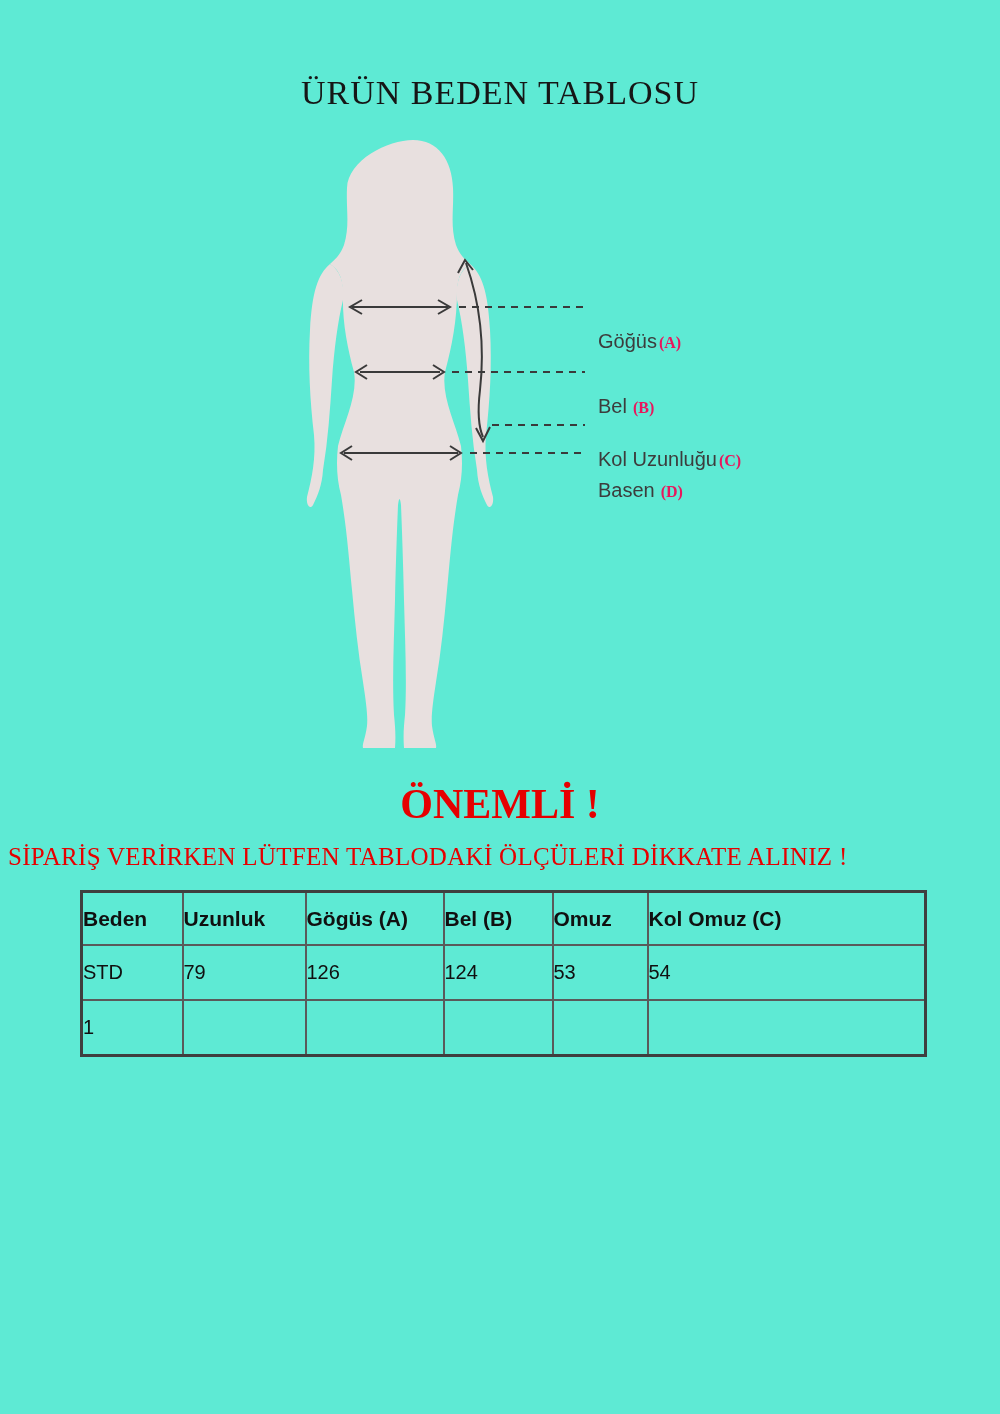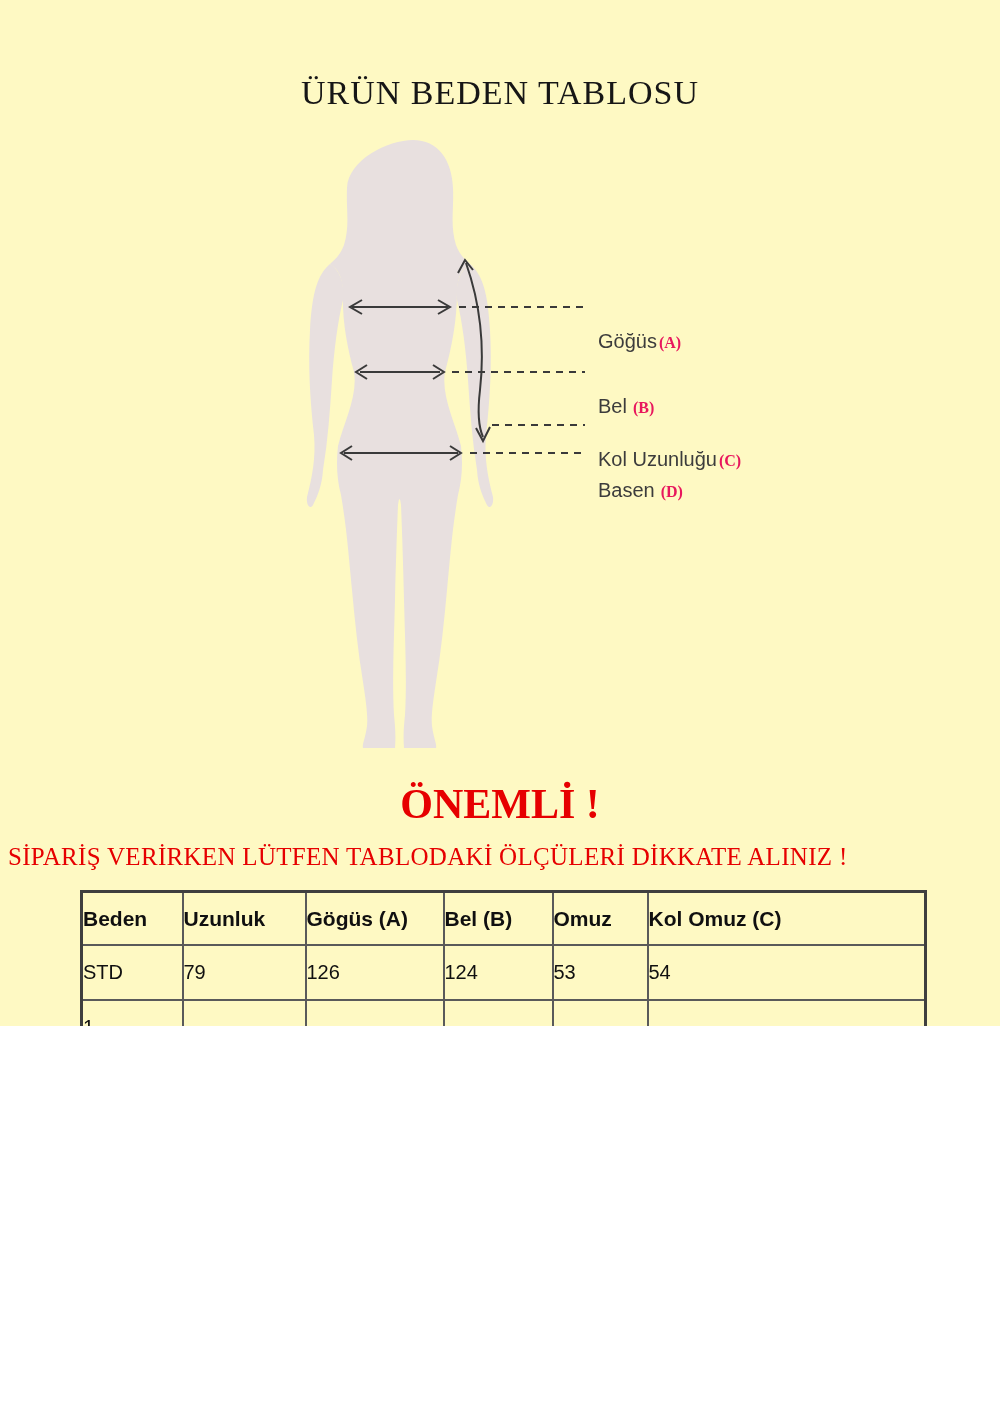--- a/index.html
+++ b/index.html
@@ -1,16 +1,16 @@
 <!DOCTYPE html>
 <html><head>
 <meta charset="utf-8">
 <style>
   html,body{margin:0;padding:0;background:#ffffff;}
-  .page{position:relative;width:1000px;height:1026px;background:#fef9c3;overflow:hidden;
+  .page{position:relative;width:1000px;height:1414px;background:#5eead4;overflow:hidden;
         font-family:"Liberation Sans",sans-serif;}
 
   .title{position:absolute;top:74px;left:0;width:100%;text-align:center;
          font-family:"Liberation Serif",serif;font-size:34px;letter-spacing:1px;color:#161616;}
 
   svg.fig{position:absolute;left:0;top:0;pointer-events:none;}
 
   .meas-label{position:absolute;left:598px;font-size:20px;color:#3c3c3c;white-space:nowrap;
               line-height:24px;margin-top:34px;}
   .meas-label .suffix{font-family:"Liberation Serif",serif;font-weight:bold;font-size:16px;

